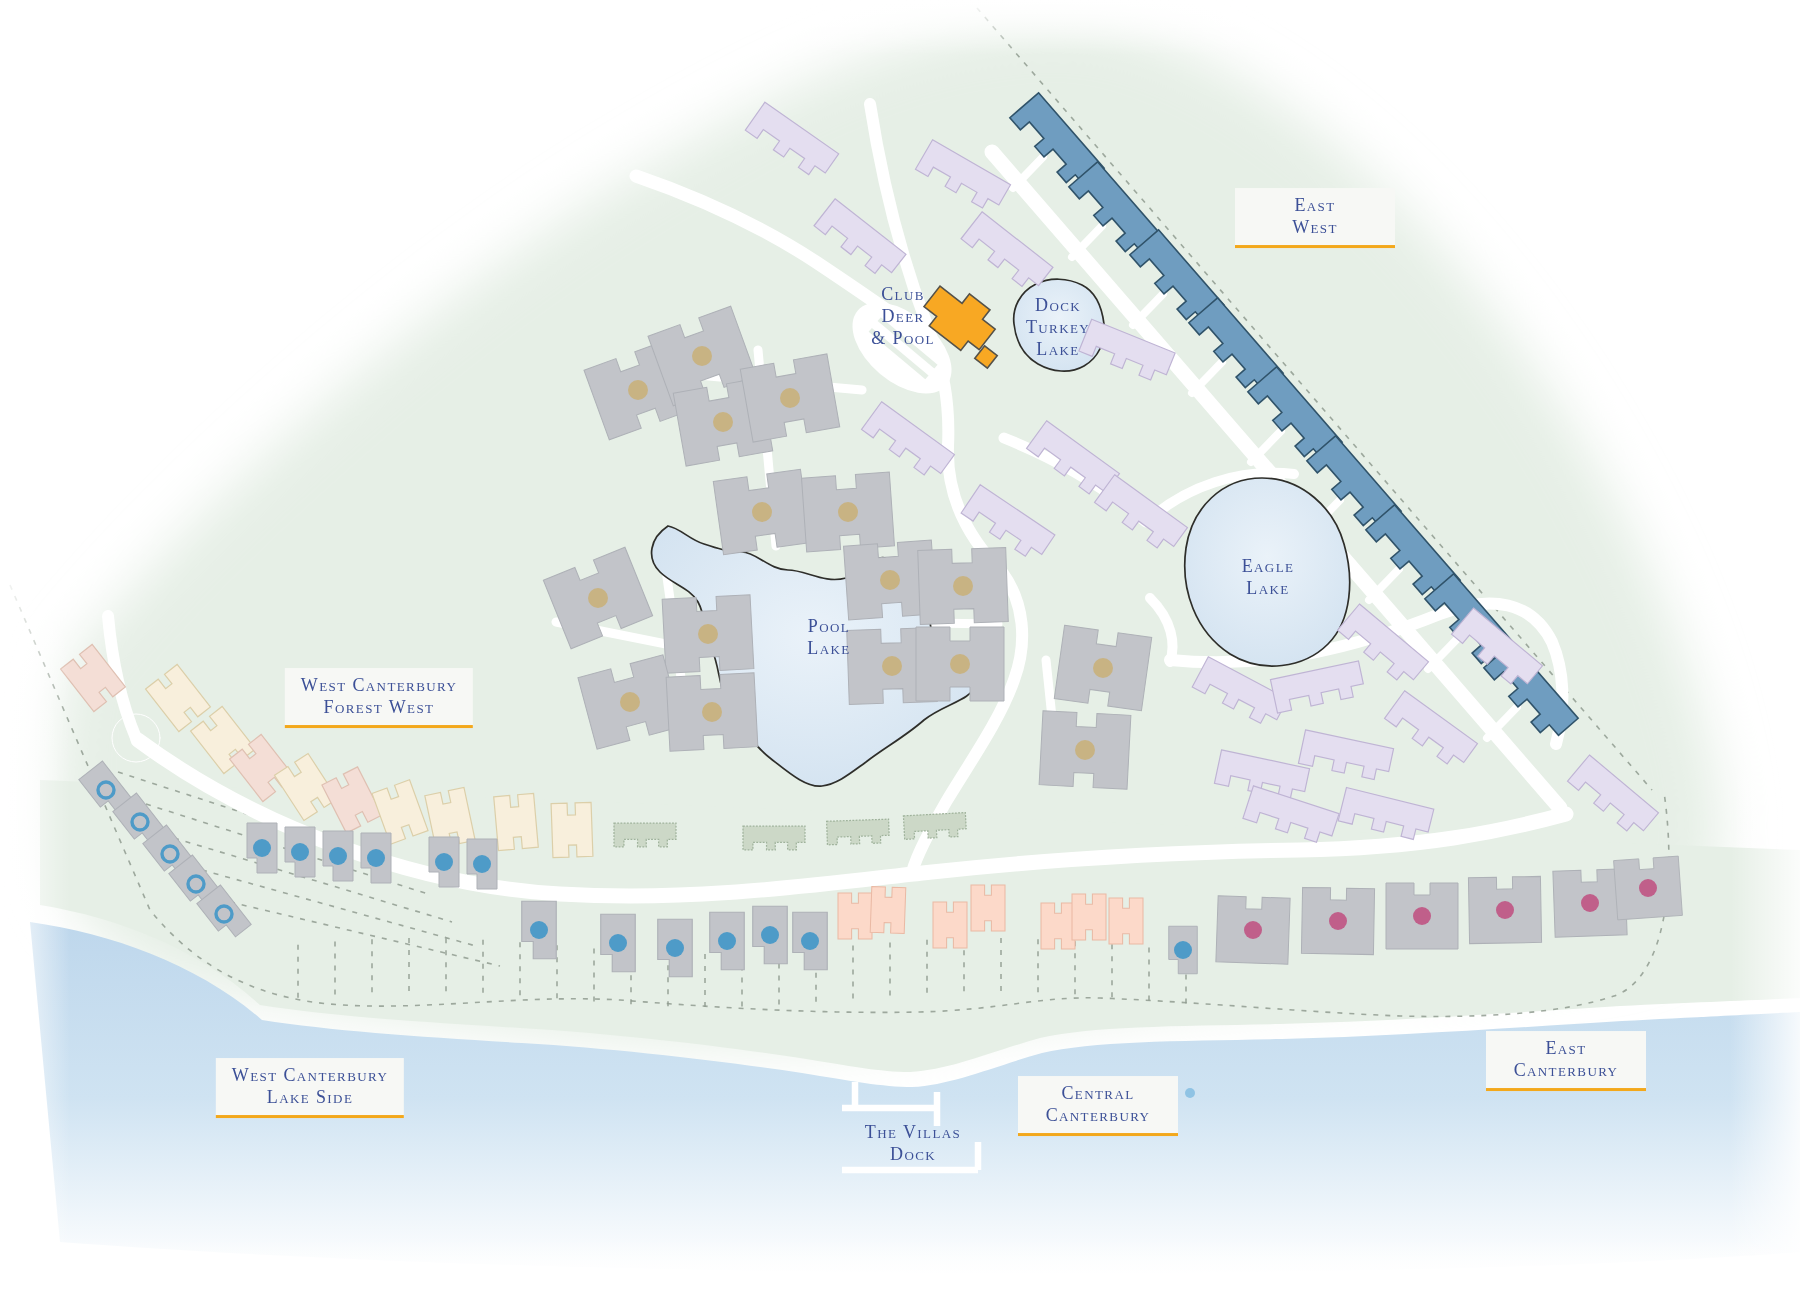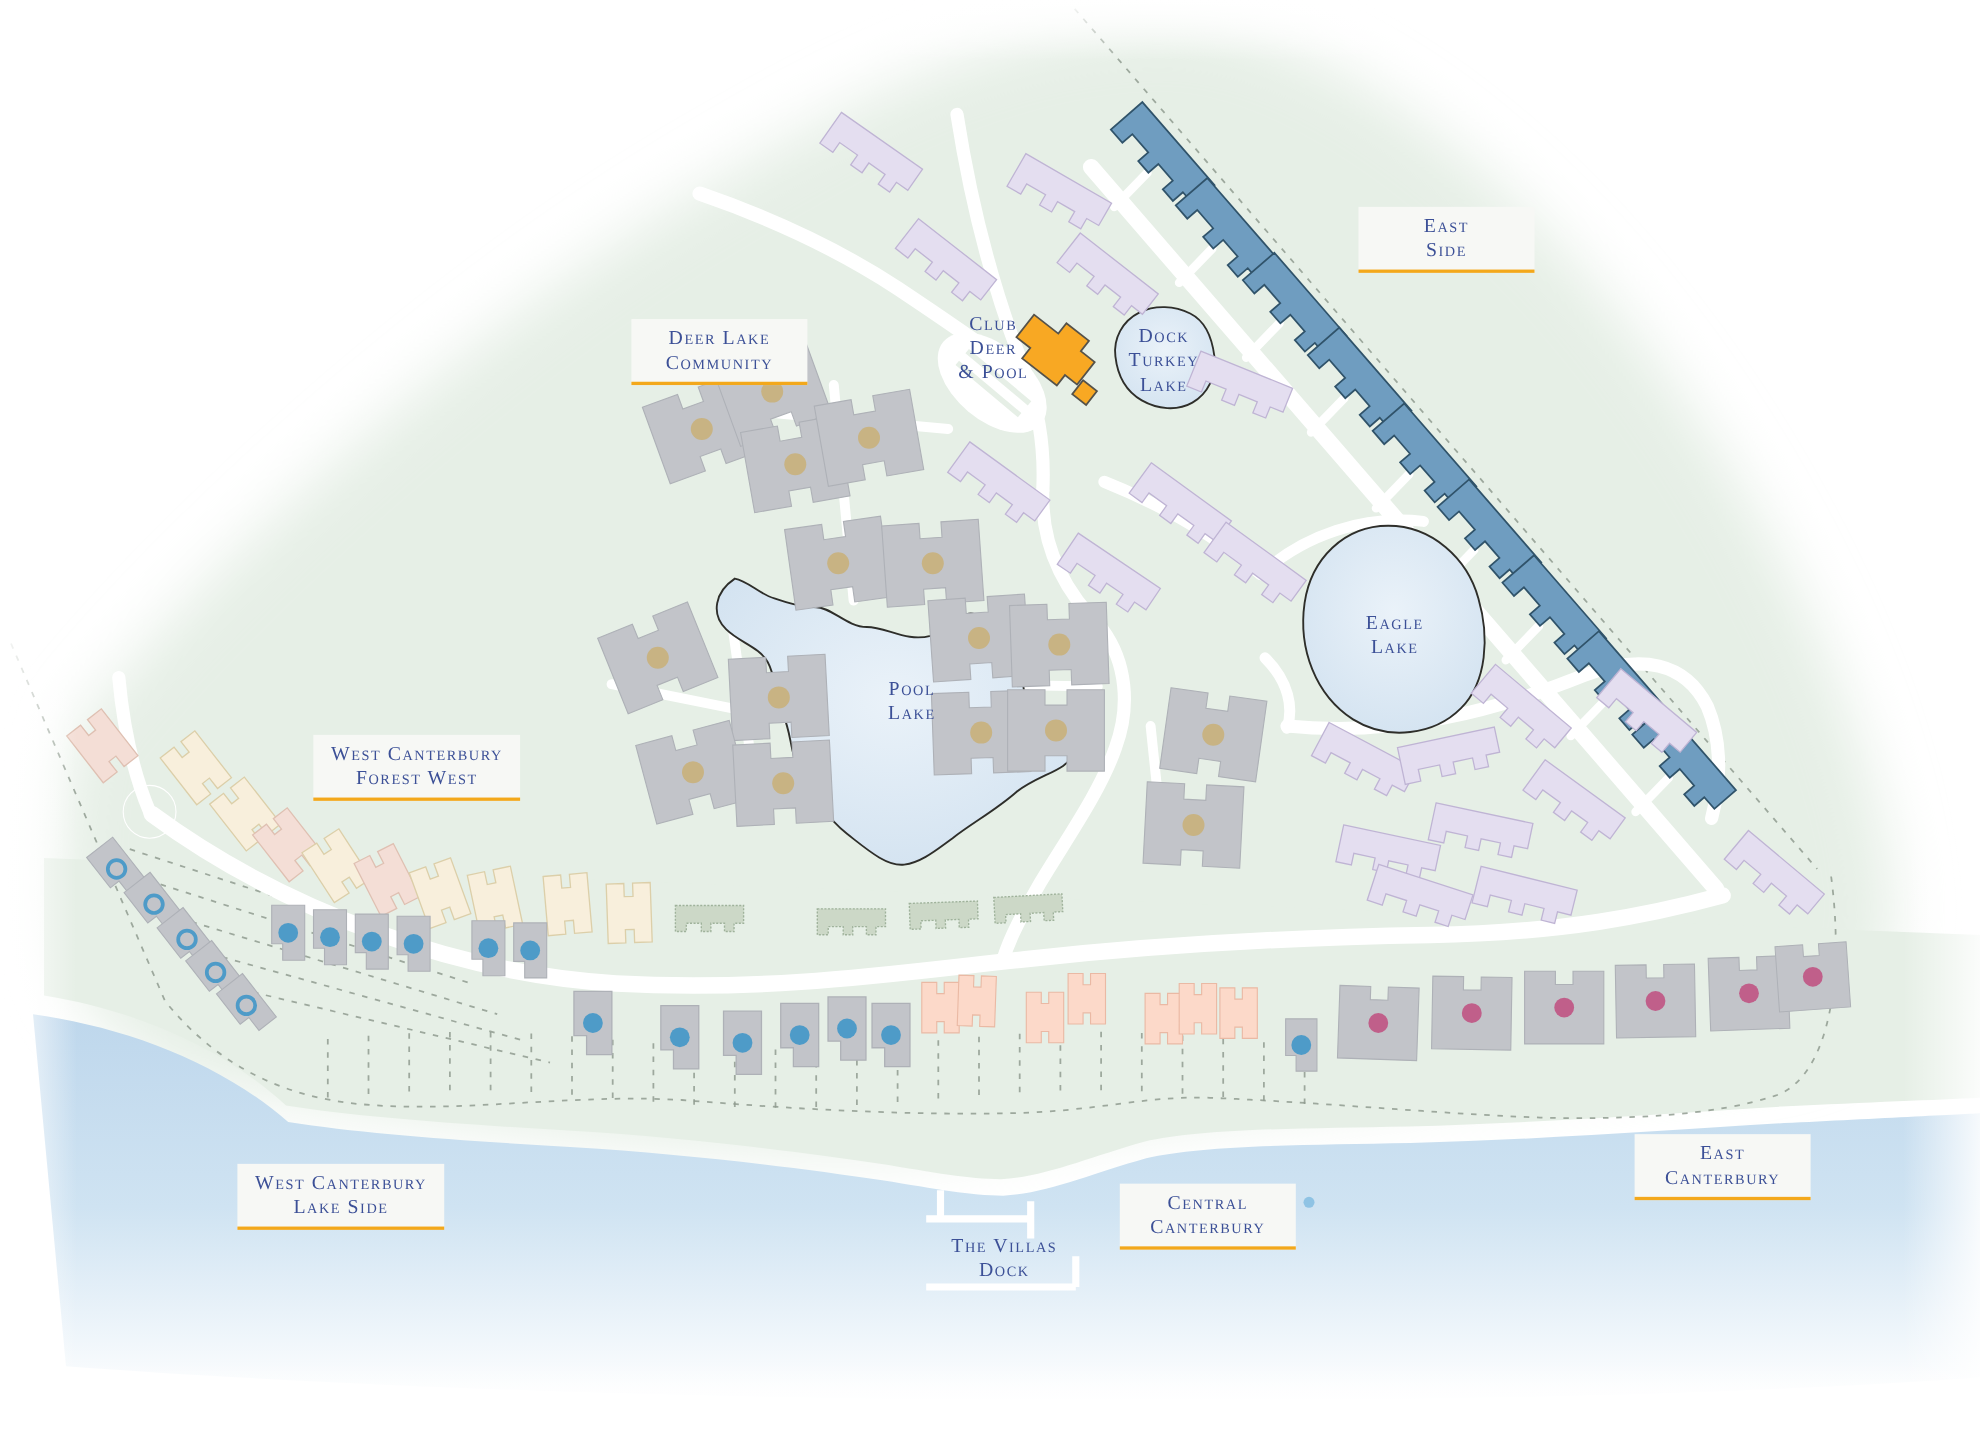--- a/index.html
+++ b/index.html
@@ -328,25 +328,21 @@
   <g>
     <rect x="0" y="0" width="70" height="1306" fill="url(#fadeL)"></rect>
     <rect x="1730" y="0" width="70" height="1306" fill="url(#fadeR)" opacity="0.85"></rect>
     <rect x="0" y="1238" width="1800" height="68" fill="url(#fadeB)"></rect>
     <rect x="0" y="0" width="1800" height="55" fill="url(#fadeT)"></rect>
   </g>
 </svg>
 
 <div class="lbl boxed" style="left:1315px;top:218px;">
   <div>East</div>
-  <div>Side</div>
-</div>
-<div class="lbl boxed" style="left:654px;top:320px;">
-  <div>Deer Lake</div>
-  <div>Community</div>
+  <div>West</div>
 </div>
 <div class="lbl boxed" style="left:379px;top:698px;">
   <div>West Canterbury</div>
   <div>Forest West</div>
 </div>
 <div class="lbl boxed" style="left:310px;top:1088px;">
   <div>West Canterbury</div>
   <div>Lake Side</div>
 </div>
 <div class="lbl boxed" style="left:1098px;top:1106px;">

